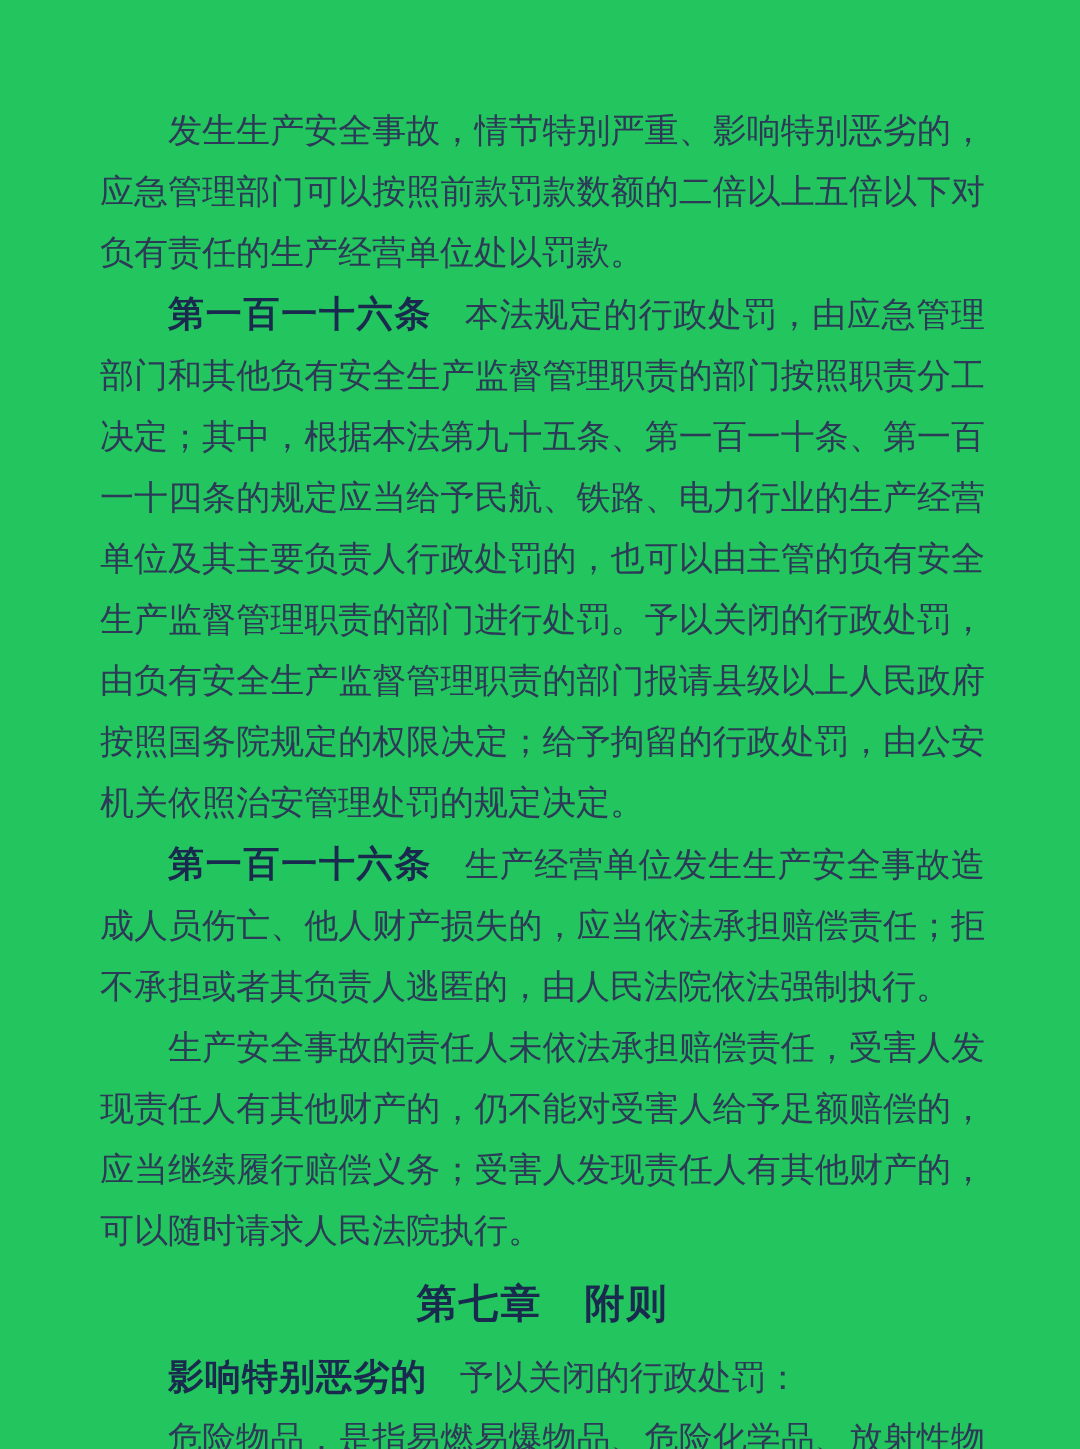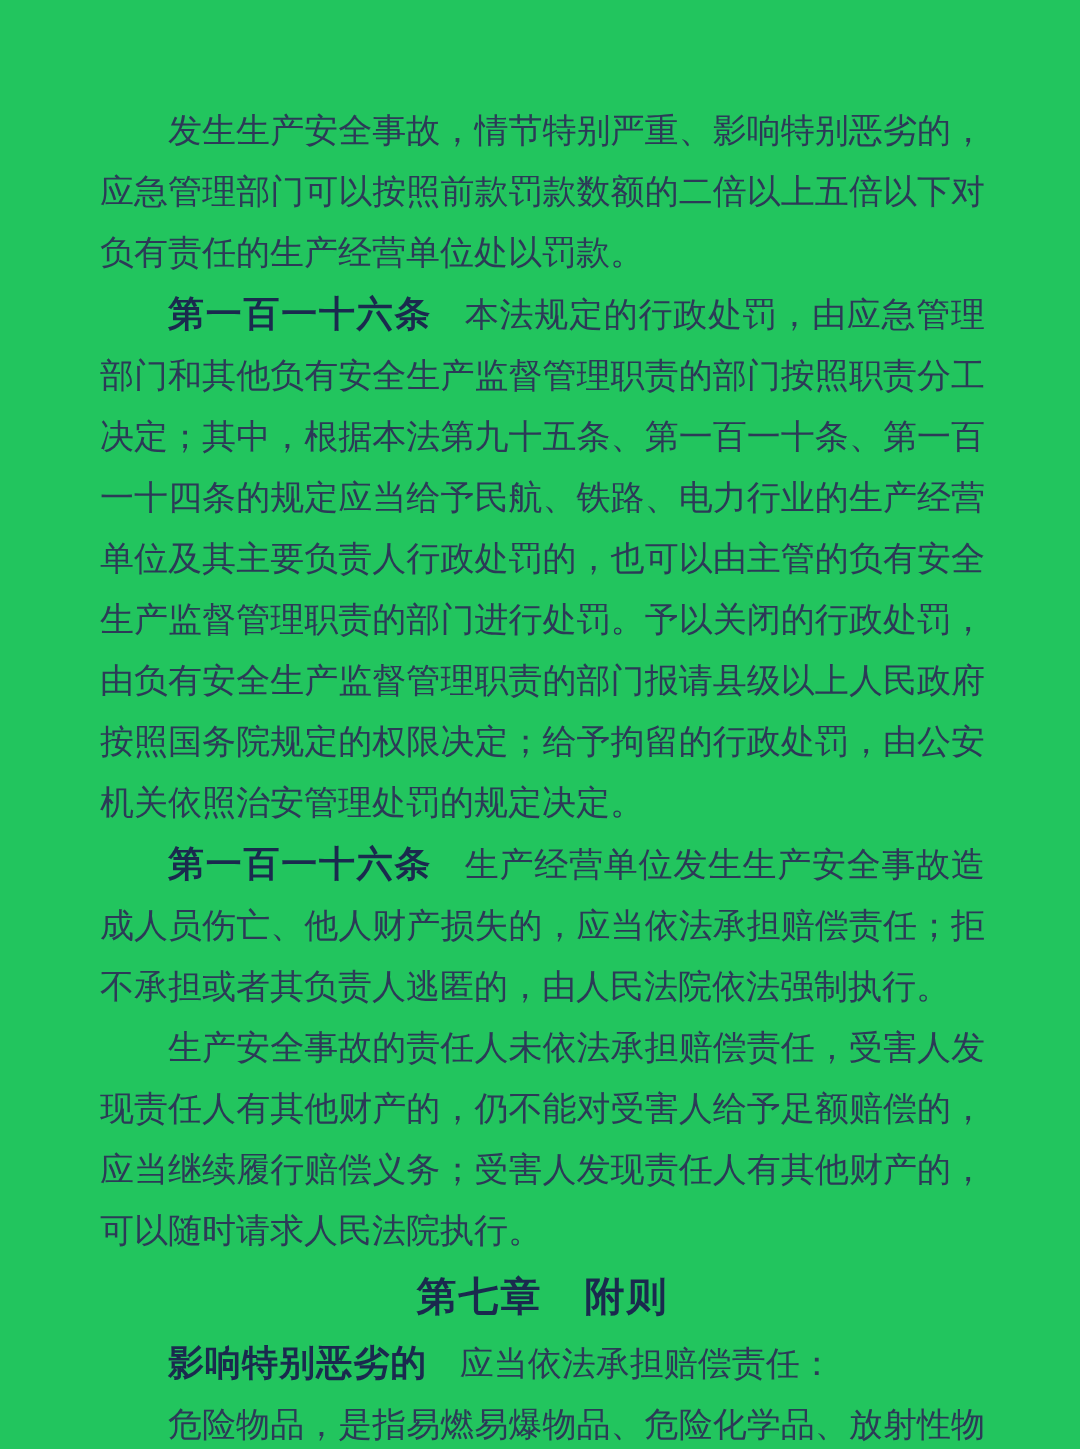--- a/index.html
+++ b/index.html
@@ -34,21 +34,21 @@
   .lead {
     font-family: "Liberation Sans", "DejaVu Sans", sans-serif;
     font-weight: 700;
     color: #1a2a4e;
     font-size: 1.06em;
     margin-right: 0.9em;
     letter-spacing: 1px;
   }
   .lead:empty { display: none; margin: 0; }
   .chapter {
-    margin: 5px;
+    margin: 12px;
     text-indent: 0;
     text-align-last: center;
     font-family: "Liberation Sans", "DejaVu Sans", sans-serif;
     font-weight: 700;
     font-size: 40px;
     color: #1a2a4e;
     letter-spacing: 2px;
   }
 </style>
 </head>
@@ -59,17 +59,17 @@
   <p class="para"><span>发生生产安全事故，情节特别严重、影响特别恶劣的，应急管理部门可以按照前款罚款数额的二倍以上五倍以下对负有责任的生产经营单位处以罚款。</span></p>
 
   <p class="para"><span class="lead">第一百一十六条</span><span>本法规定的行政处罚，由应急管理部门和其他负有安全生产监督管理职责的部门按照职责分工决定；其中，根据本法第九十五条、第一百一十条、第一百一十四条的规定应当给予民航、铁路、电力行业的生产经营单位及其主要负责人行政处罚的，也可以由主管的负有安全生产监督管理职责的部门进行处罚。予以关闭的行政处罚，由负有安全生产监督管理职责的部门报请县级以上人民政府按照国务院规定的权限决定；给予拘留的行政处罚，由公安机关依照治安管理处罚的规定决定。</span></p>
 
   <p class="para"><span class="lead">第一百一十六条</span><span>生产经营单位发生生产安全事故造成人员伤亡、他人财产损失的，应当依法承担赔偿责任；拒不承担或者其负责人逃匿的，由人民法院依法强制执行。</span></p>
 
   <p class="para"><span>生产安全事故的责任人未依法承担赔偿责任，受害人发现责任人有其他财产的，仍不能对受害人给予足额赔偿的，应当继续履行赔偿义务；受害人发现责任人有其他财产的，可以随时请求人民法院执行。</span></p>
 
   <p class="chapter">第七章　附则</p>
 
-  <p class="para"><span class="lead">影响特别恶劣的</span><span>应当依法承担赔偿责任：</span></p>
+  <p class="para"><span class="lead">影响特别恶劣的</span><span>予以关闭的行政处罚：</span></p>
 
   <p class="para fill"><span>危险物品，是指易燃易爆物品、危险化学品、放射性物品</span></p>
 
 </div>
 
 </body></html>

